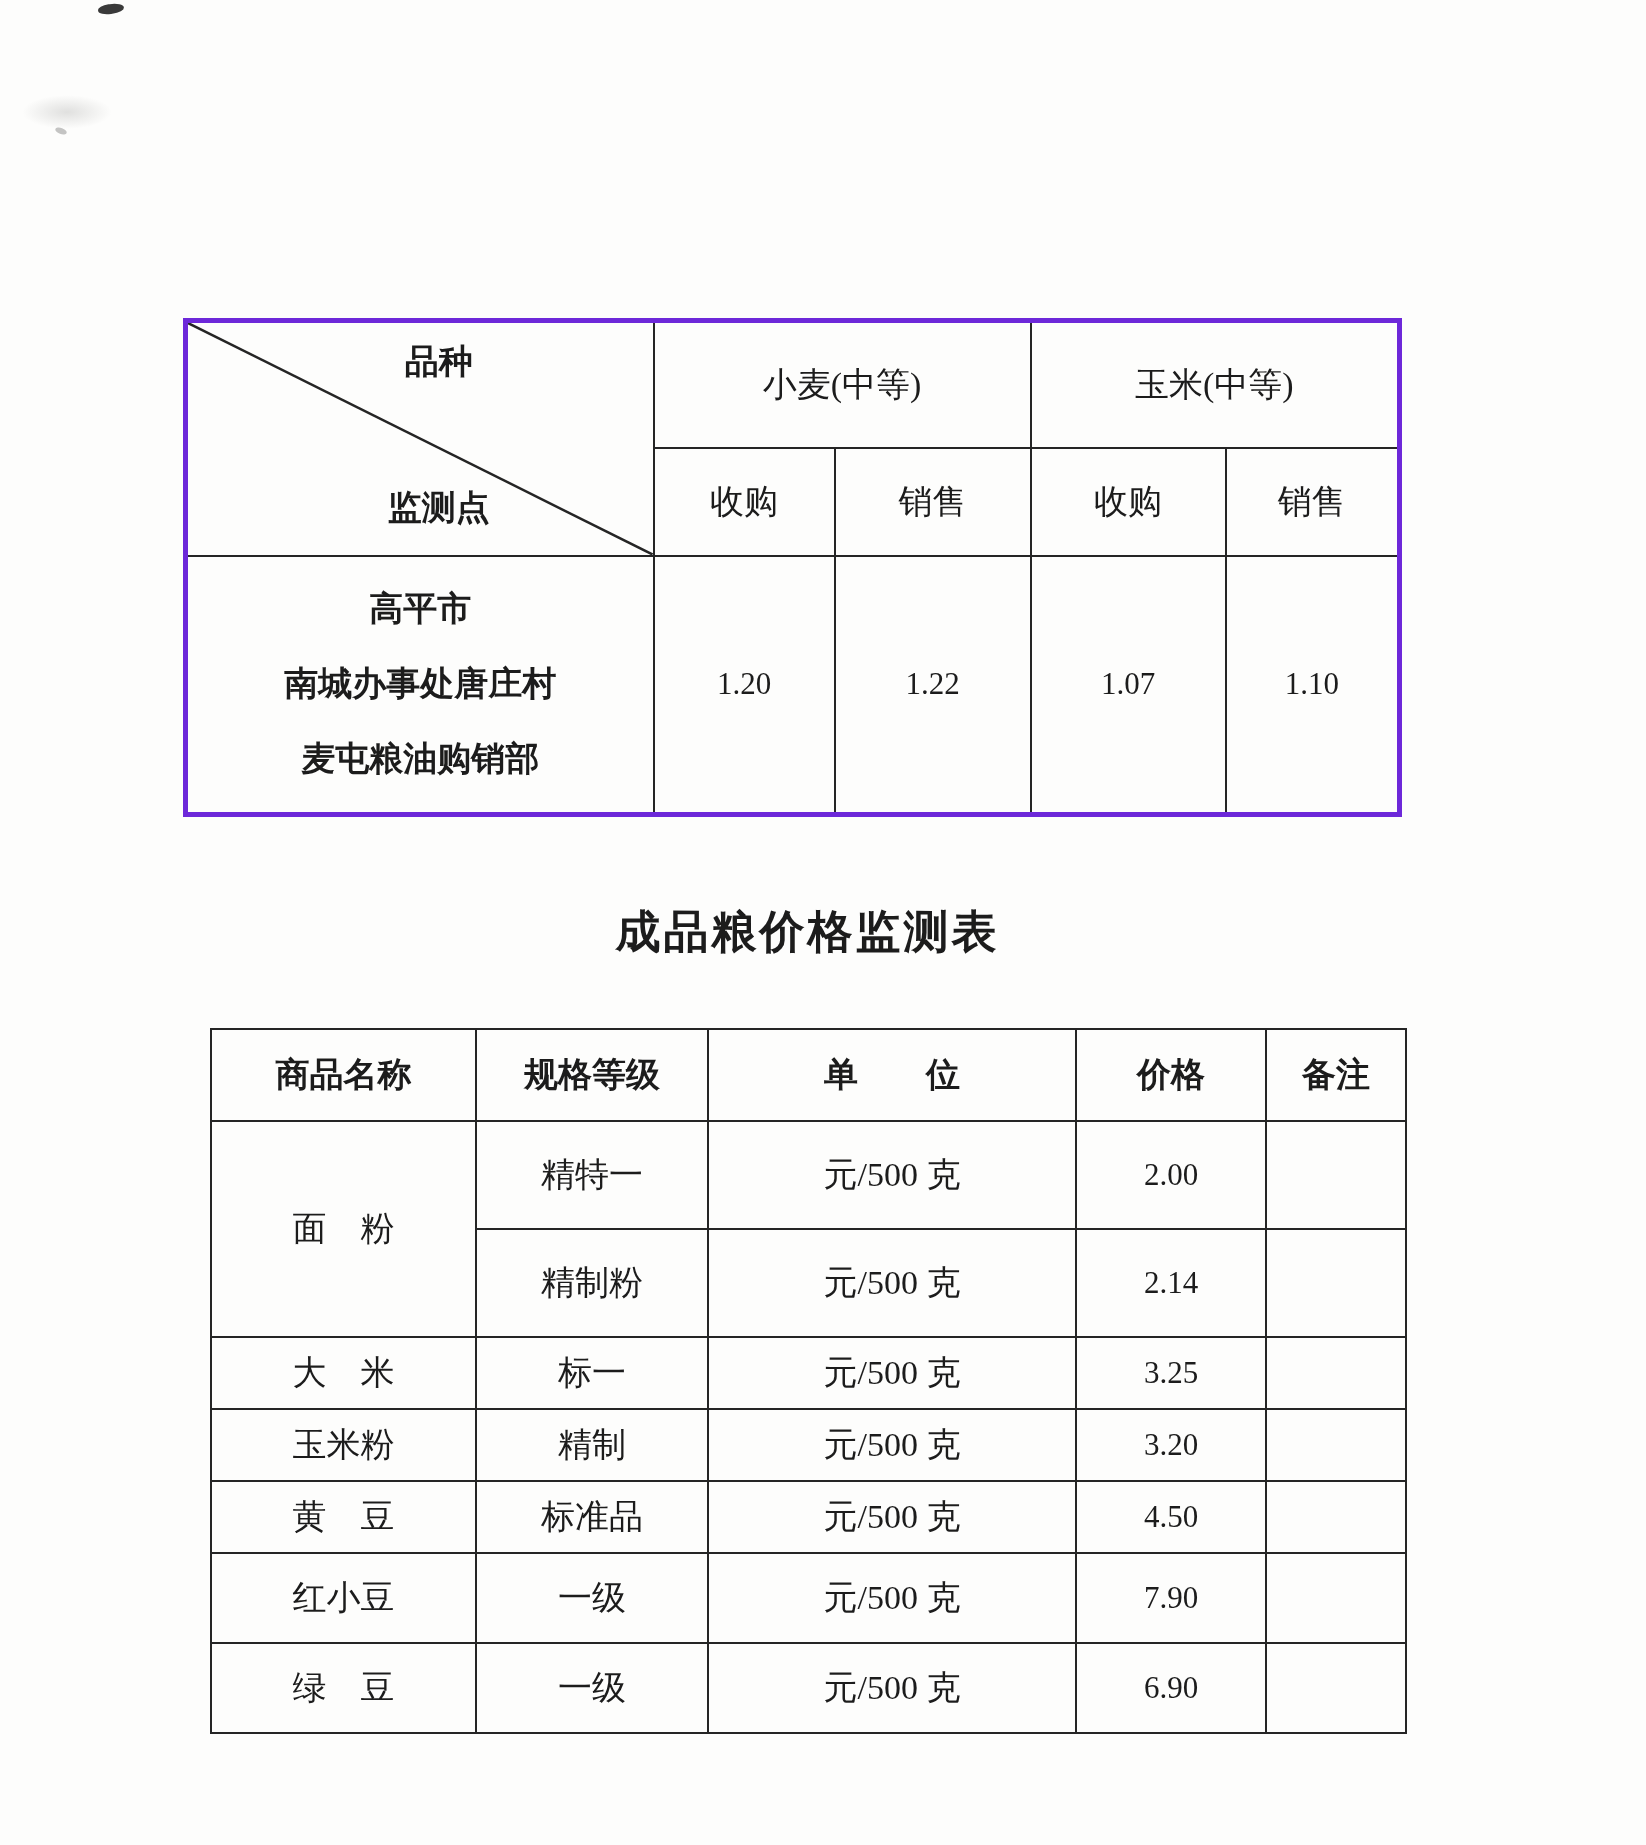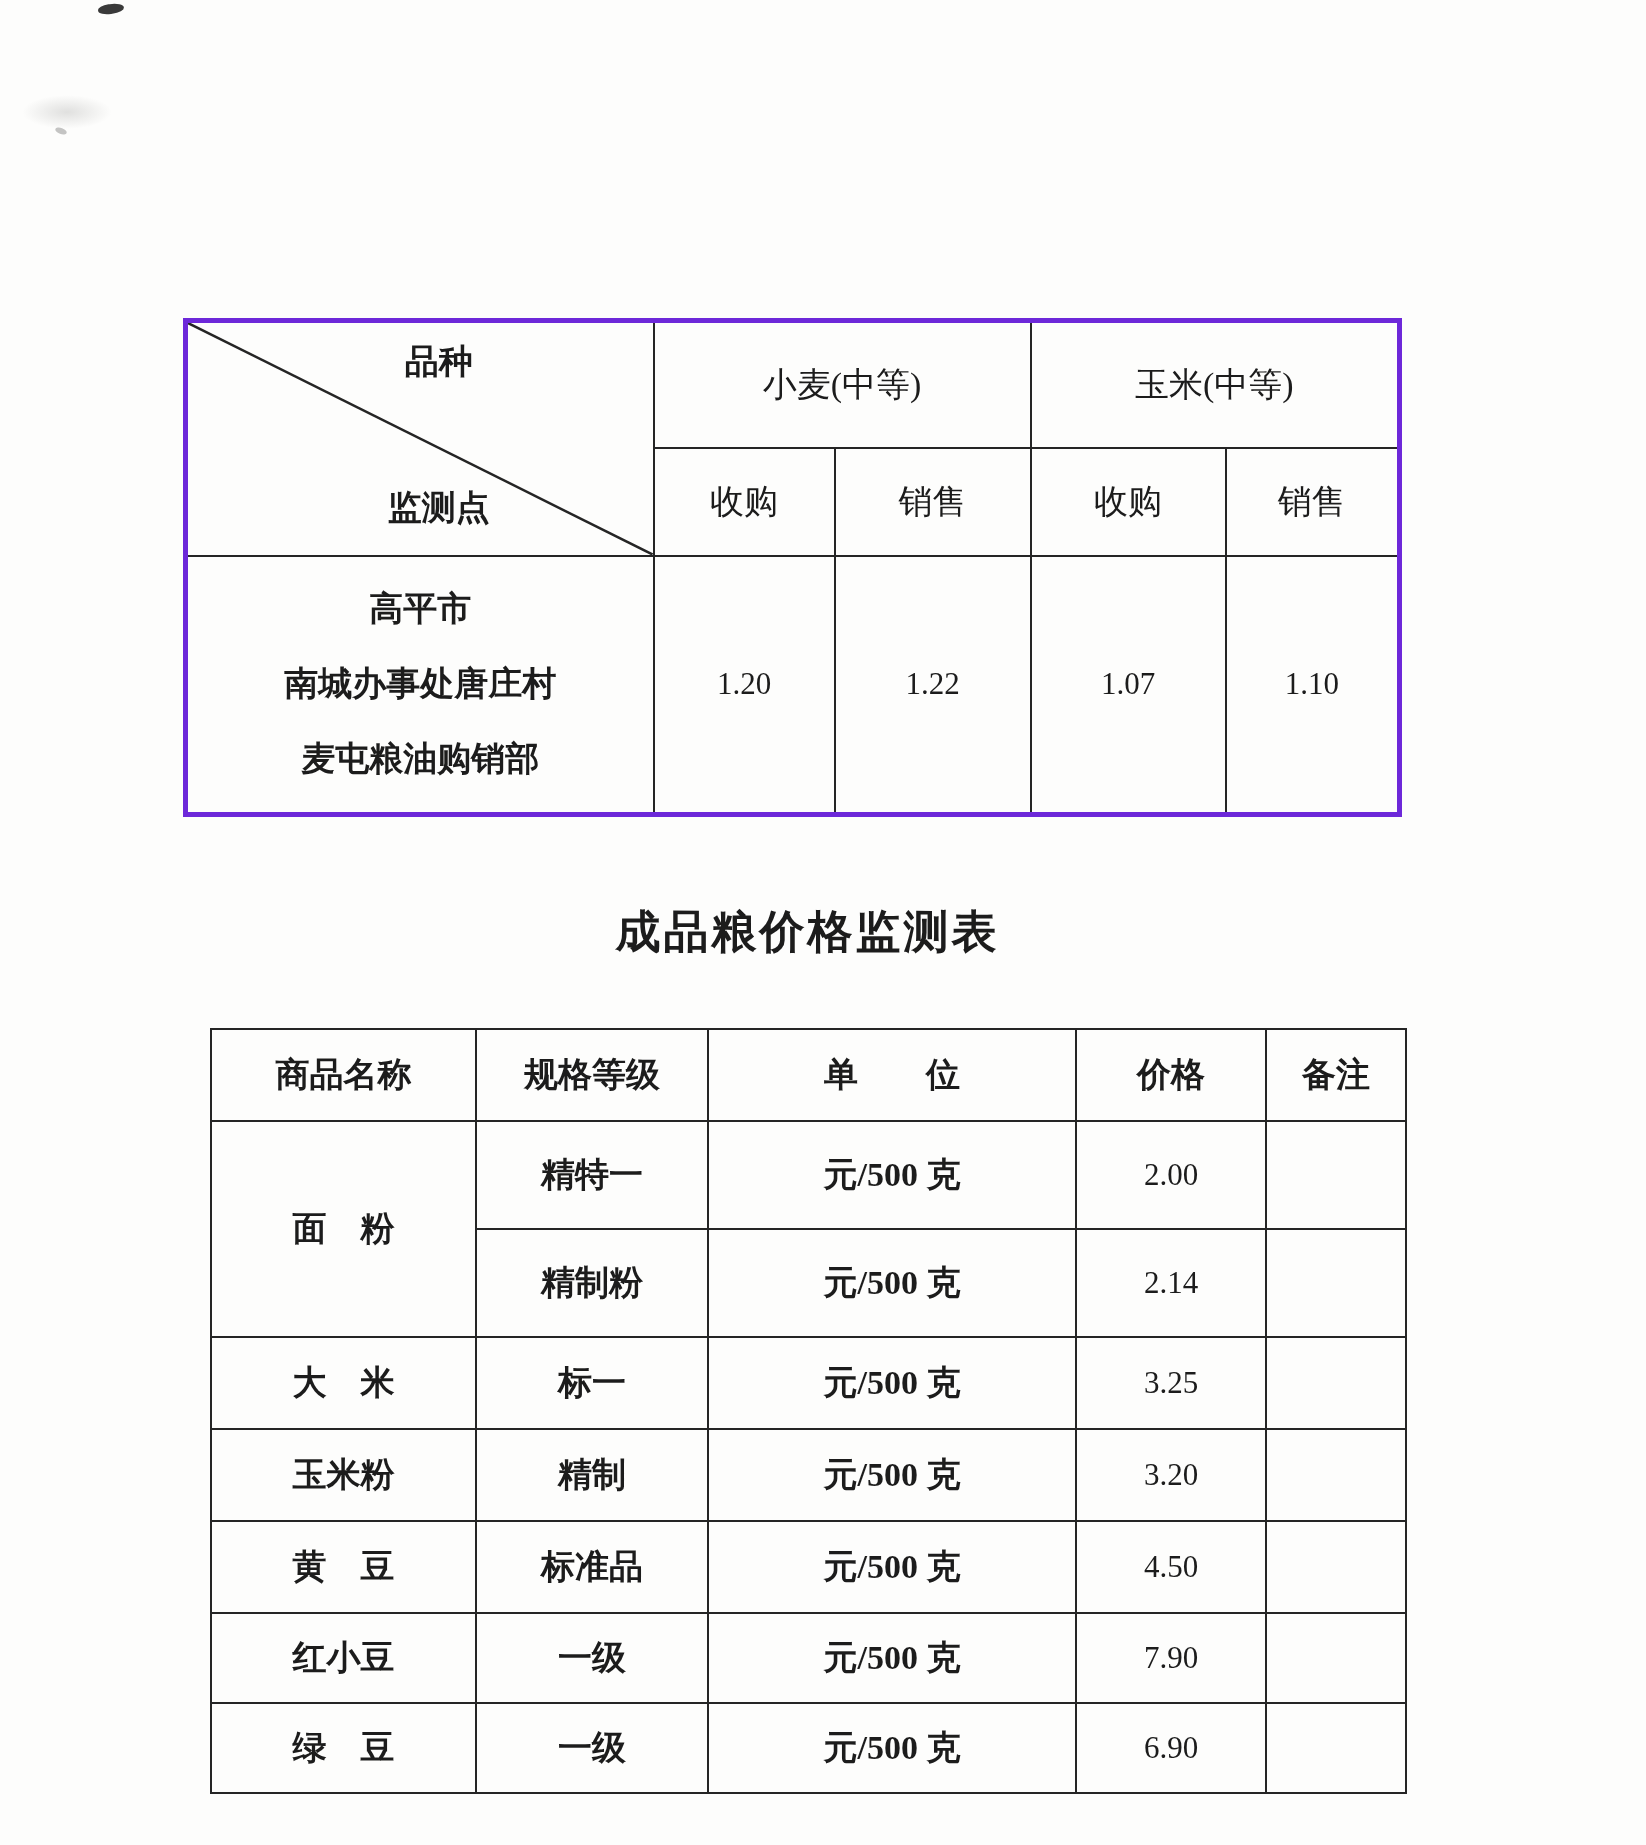--- a/index.html
+++ b/index.html
@@ -107,23 +107,23 @@
   .t2 {
     left: 210px;
     top: 1028px;
     width: 1195px;
     border: 1px solid #3b82f6;
   }
   .t2 td, .t2 th { font-size: 34px; }
   .t2 th { font-weight: bold; }
   .t2 .hdr    { height: 92px; }
   .t2 .r-tall { height: 108px; }
-  .t2 .r-std  { height: 92px; }
+  .t2 .r-std  { height: 72px; }
   .t2 .r-end  { height: 90px; }
-  .t2 .txt-cell { font-weight: bold; }
+  .t2 .txt-cell { font-weight: normal; }
   .t2 .price-cell { font-size: 31px; font-weight: normal; margin-left: 22px; }
   .artifact { position: absolute; pointer-events: none; }
   .spk-1 {
     left: 98px; top: 4px; width: 26px; height: 10px;
     background: #3a3a3a; border-radius: 45% 55% 50% 50%;
     transform: rotate(-8deg);
   }
   .spk-2 {
     left: 22px; top: 95px; width: 90px; height: 34px;
     background: radial-gradient(ellipse at center, rgba(120,120,118,0.22), rgba(120,120,118,0) 70%);

